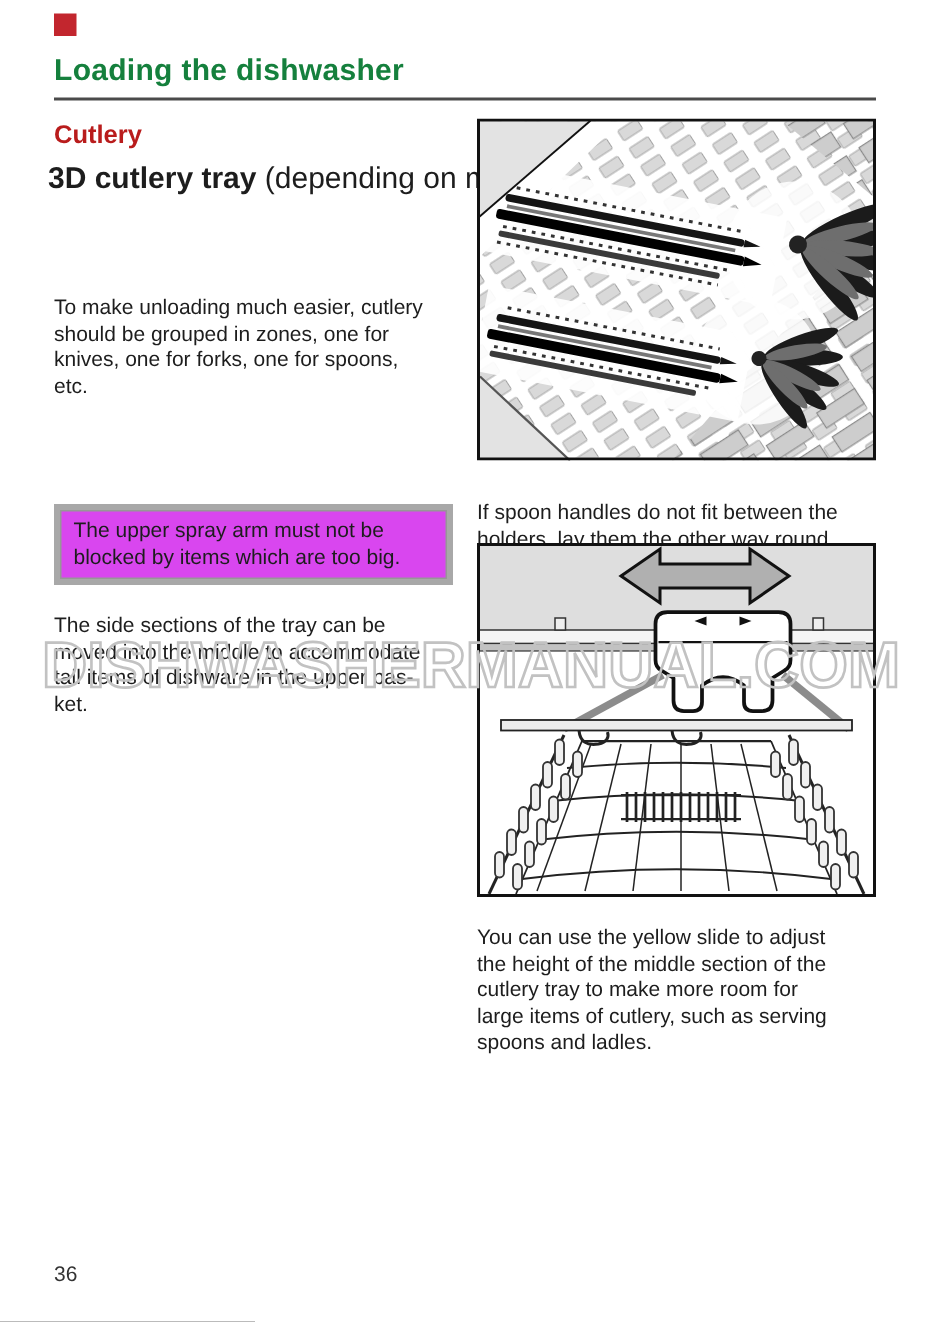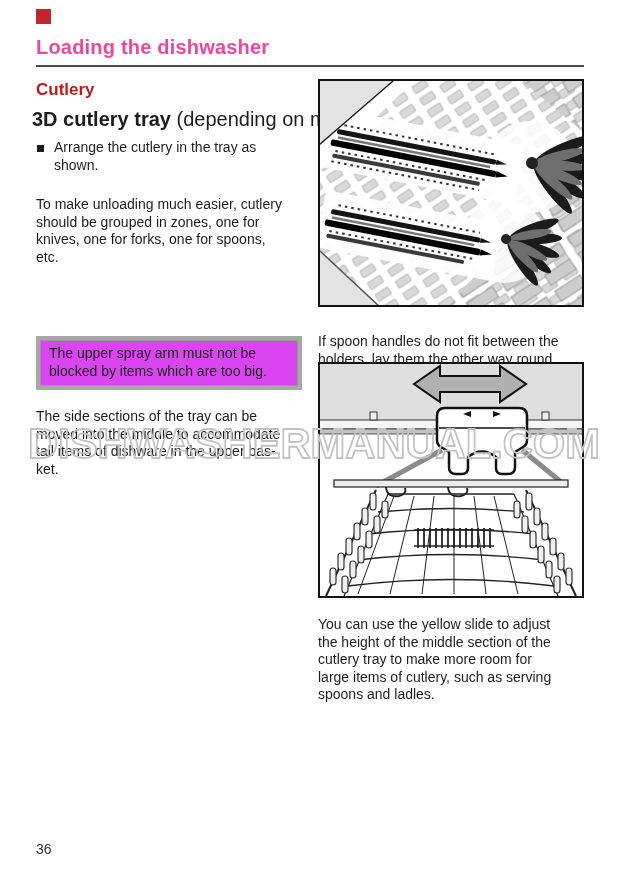--- a/index.html
+++ b/index.html
@@ -4,21 +4,21 @@
 <style>
   html,body{margin:0;padding:0;background:#888;}
   .page{
     position:relative;width:620px;height:881px;margin:0 auto;
     background:#fff;overflow:hidden;
     font-family:"Liberation Sans","DejaVu Sans",sans-serif;
     color:#1d1d1d;
   }
   .abs{position:absolute;}
   .brand-mark{left:36px;top:9px;width:15px;height:15px;}
-  .page-title{left:36px;top:36px;font-size:20px;font-weight:bold;letter-spacing:.2px;color:#ec4899;white-space:nowrap;}
+  .page-title{left:36px;top:36px;font-size:20px;font-weight:bold;letter-spacing:.2px;color:#15803d;white-space:nowrap;}
   .title-rule{left:36px;top:65px;width:548px;height:2px;background:#4a4a4a;}
   .section-heading{left:36px;top:80px;font-size:17px;font-weight:bold;color:#b91c1c;}
   .subhead{left:32px;top:111px;font-size:20px;line-height:17.5px;white-space:nowrap;}
   .subhead b{font-weight:bold;}
   .bullet-row{left:36px;top:139px;width:264px;}
   .bullet-icon{position:absolute;left:1px;top:6px;width:7px;height:7px;background:#1d1d1d;}
   .bullet-text{display:block;margin-left:18px;font-size:14px;line-height:17.5px;white-space:pre-line;}
   .body-par{font-size:14px;line-height:17.5px;white-space:pre-line;width:290px;}
   .p1{left:36px;top:182px;}
   .p2{left:36px;top:260px;}
@@ -48,25 +48,20 @@
   <div class="abs page-title">Loading the dishwasher</div>
   <div class="abs title-rule"></div>
 
   <div class="abs section-heading">Cutlery</div>
 
   <div class="abs subhead">
     <b>3D cutlery tray</b>
     <span>(depending on model)</span>
   </div>
 
-  <div class="abs bullet-row">
-    <span class="bullet-icon"></span>
-    <span class="bullet-text">Arrange the cutlery in the tray as
-shown.</span>
-  </div>
 
   <p class="abs body-par p1">To make unloading much easier, cutlery
 should be grouped in zones, one for
 knives, one for forks, one for spoons,
 etc.</p>
 
   <div class="abs note-box">The upper spray arm must not be
 blocked by items which are too big.</div>
 
   <p class="abs body-par p3">The side sections of the tray can be

